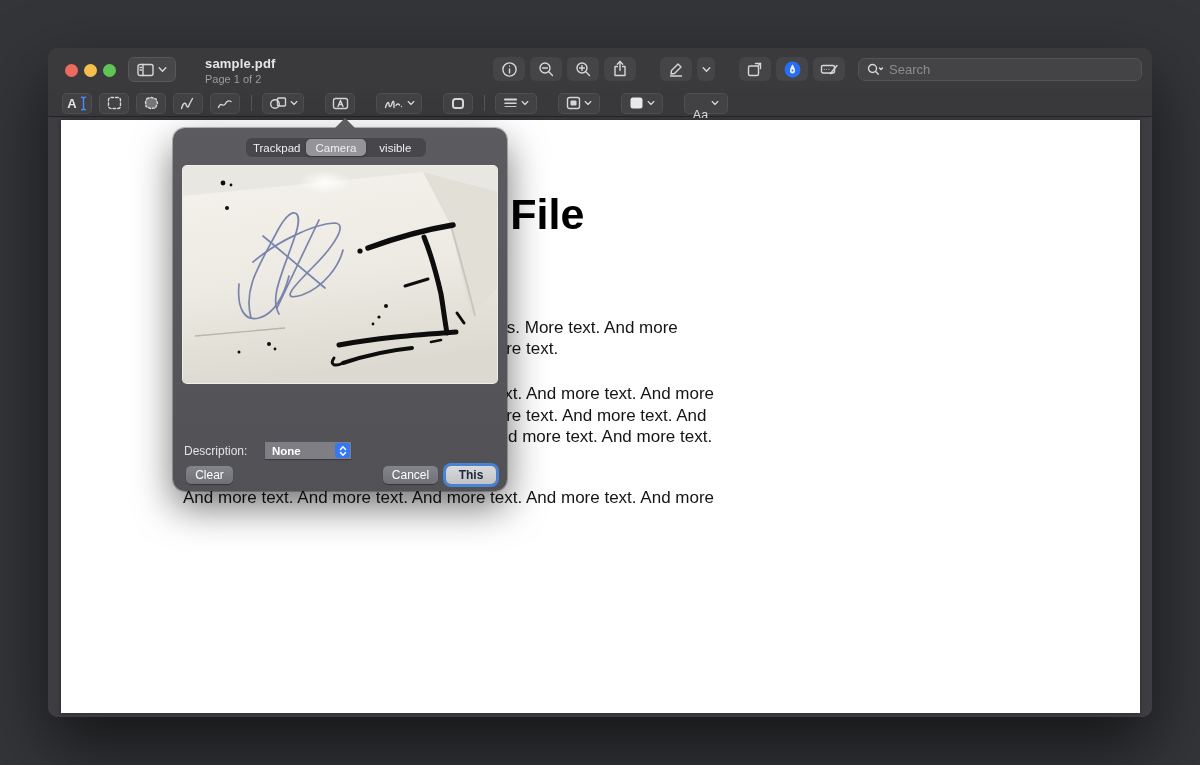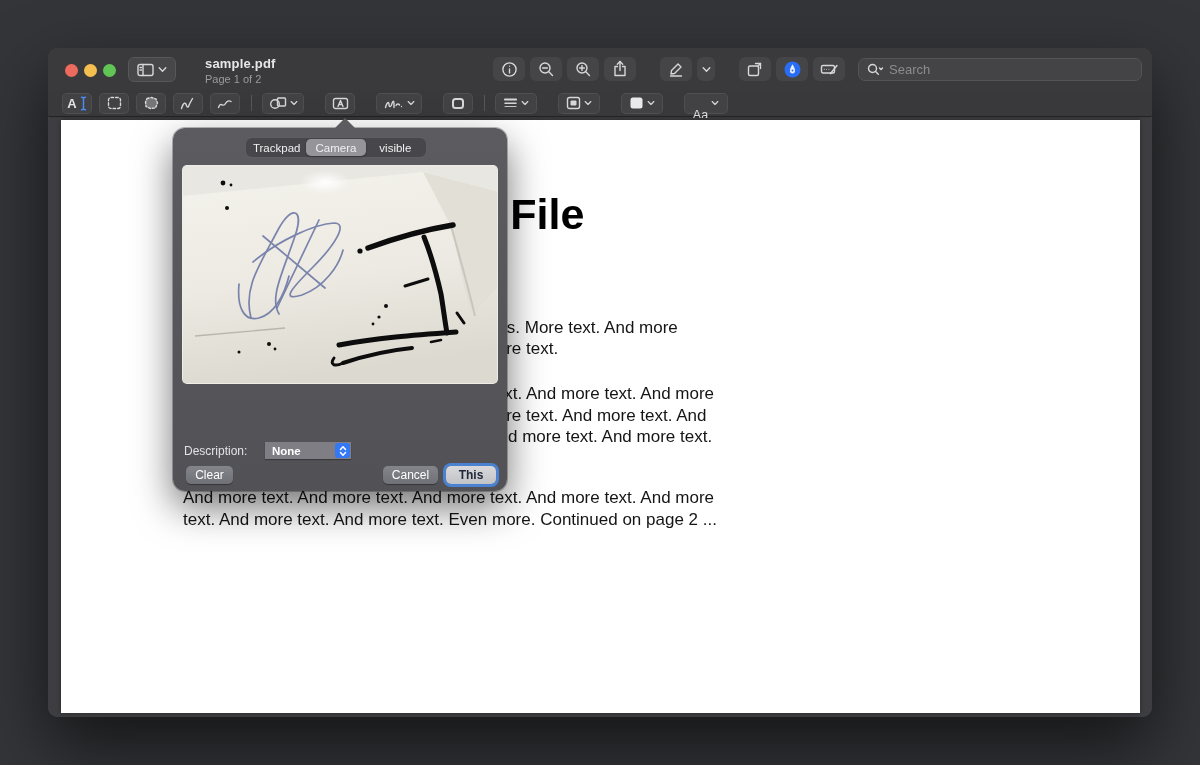--- a/index.html
+++ b/index.html
@@ -359,21 +359,20 @@
         </div>
 
         <div class="doc-para p2">
           <div>And more text. And more text. And more text. And more text. And more</div>
           <div>text. And more text. And more text. And more text. And more text. And</div>
           <div>more text. Boring, zzzzz. And more text. And more text. And more text.</div>
         </div>
 
         <div class="doc-para p3">
           <div>And more text. And more text. And more text. And more text. And more</div>
-          <div>text. And more text. And more text. Even more. Continued on page 2 ...</div>
         </div>
       </div>
     </div>
   </div>
 
   <div class="popover">
     <div class="segctl">
       <div class="seg">Trackpad</div>
       <div class="seg selected">Camera</div>
       <div class="seg">visible</div>

